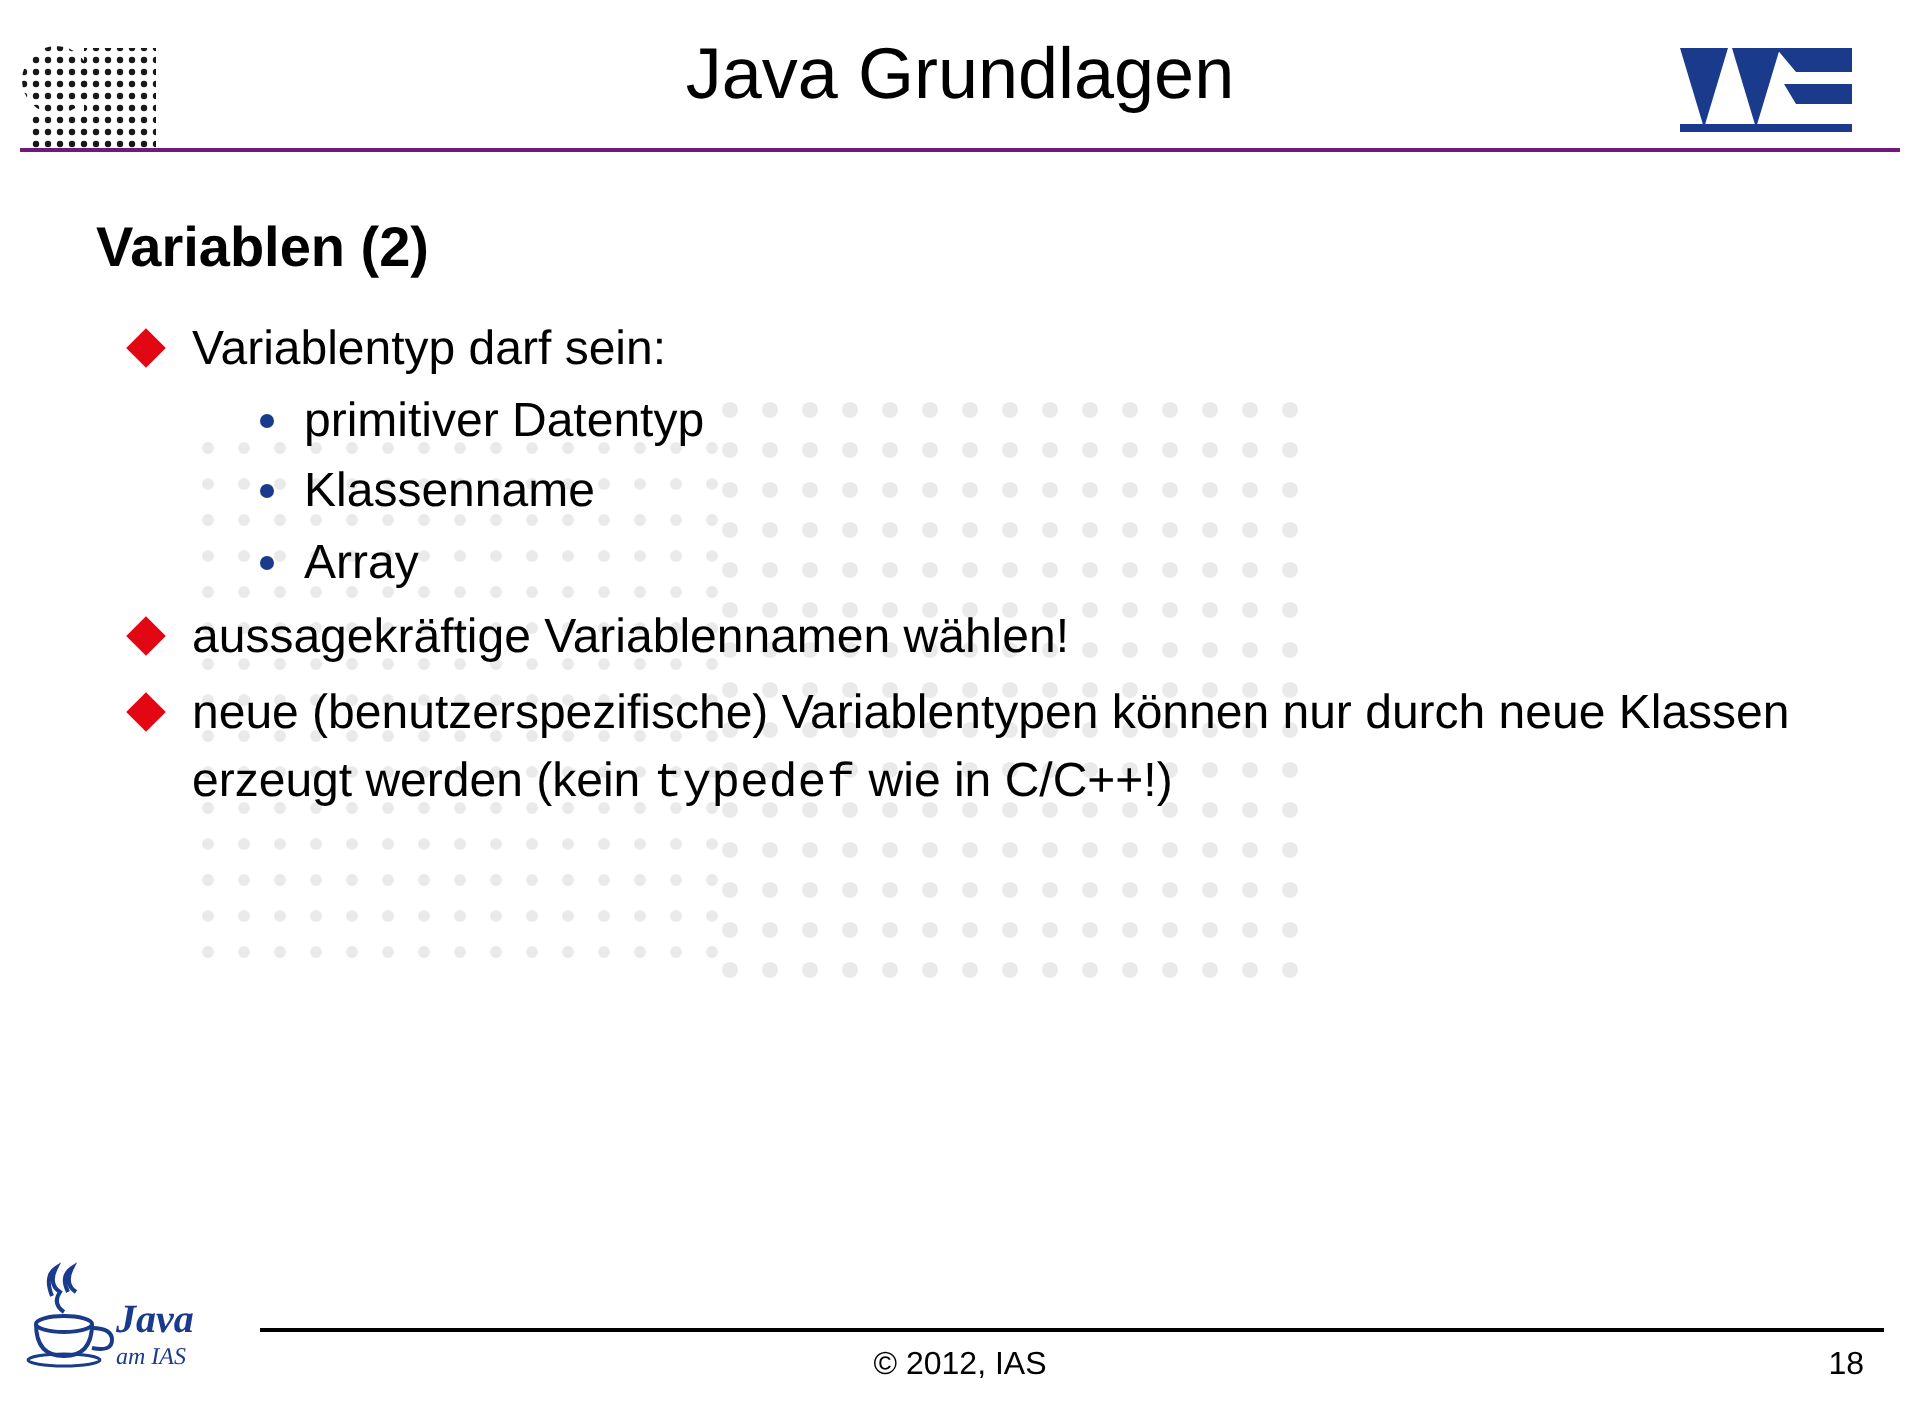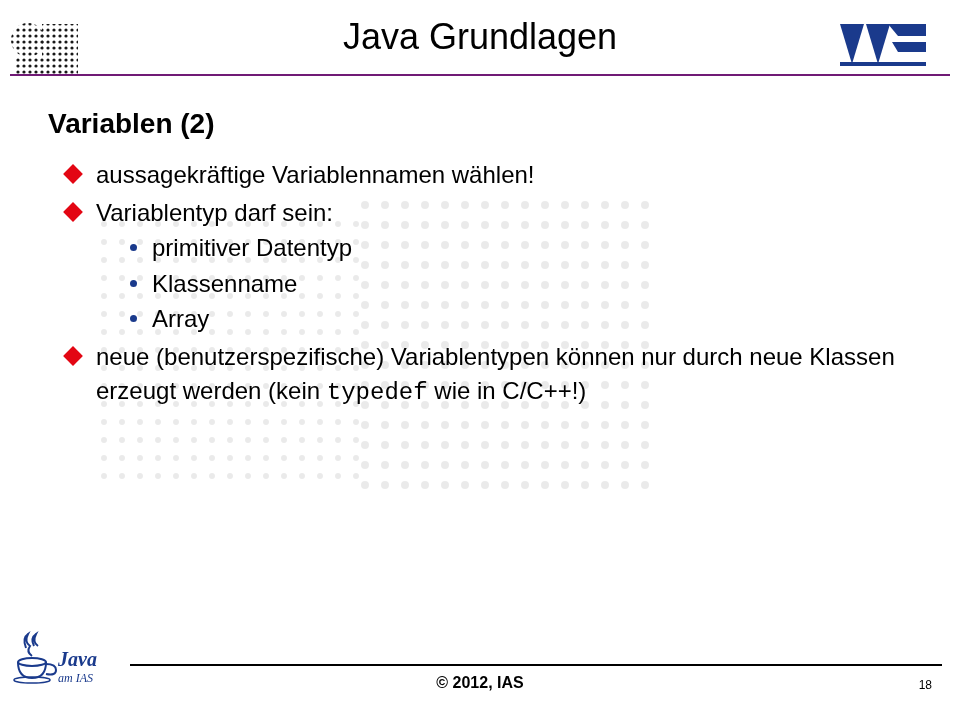--- a/index.html
+++ b/index.html
@@ -117,27 +117,26 @@
     height: 2px;
     background: #000;
   }
   .footer-copyright {
     position: absolute;
     bottom: 10px;
     left: 50%;
     transform: translateX(-50%);
     font-size: 16px;
     color: #000;
-    font-weight: bold;
   }
   .footer-pagenum {
     position: absolute;
     bottom: 10px;
     right: 28px;
-    font-size: 12px;
+    font-size: 16px;
     color: #000;
     text-align: center;
   }
   .dot-pattern {
     position: absolute;
     opacity: 0.08;
   }
 </style>
 </head>
 <body>
@@ -181,37 +180,37 @@
     <polygon points="58,28 92,28 92,38 64,38" fill="#1a3a8c"></polygon>
     <rect x="6" y="48" width="86" height="4" fill="#1a3a8c"></rect>
   </svg>
 </div>
 
 <div class="content">
   <div class="section-heading">Variablen (2)</div>
 
   <ul class="bullet-list">
     <li class="bullet-item diamond-bullet">
-      <span>aussagekräftige Variablennamen wählen!</span>
-    </li>
-    <li class="bullet-item diamond-bullet">
       <span>Variablentyp darf sein:</span>
       <ul class="sub-list">
         <li class="sub-item dot-bullet">
           <span>primitiver Datentyp</span>
         </li>
         <li class="sub-item dot-bullet">
           <span>Klassenname</span>
         </li>
         <li class="sub-item dot-bullet">
           <span>Array</span>
         </li>
       </ul>
     </li>
     <li class="bullet-item diamond-bullet">
+      <span>aussagekräftige Variablennamen wählen!</span>
+    </li>
+    <li class="bullet-item diamond-bullet">
       <span>neue (benutzerspezifische) Variablentypen können nur durch neue Klassen erzeugt werden (kein </span><span class="monospace">typedef</span><span> wie in C/C++!)</span>
     </li>
   </ul>
 </div>
 
 <svg class="java-cup-logo" viewBox="0 0 110 60">
   <path d="M14 18 Q10 8 16 4 Q12 12 18 16 Q14 22 20 26" stroke="#1a3a8c" stroke-width="2" fill="none"></path>
   <path d="M22 16 Q18 8 24 4 Q20 12 26 16" stroke="#1a3a8c" stroke-width="2" fill="none"></path>
   <ellipse cx="20" cy="32" rx="14" ry="4" fill="none" stroke="#1a3a8c" stroke-width="2"></ellipse>
   <path d="M6 32 Q6 48 20 48 Q34 48 34 32" fill="none" stroke="#1a3a8c" stroke-width="2"></path>

